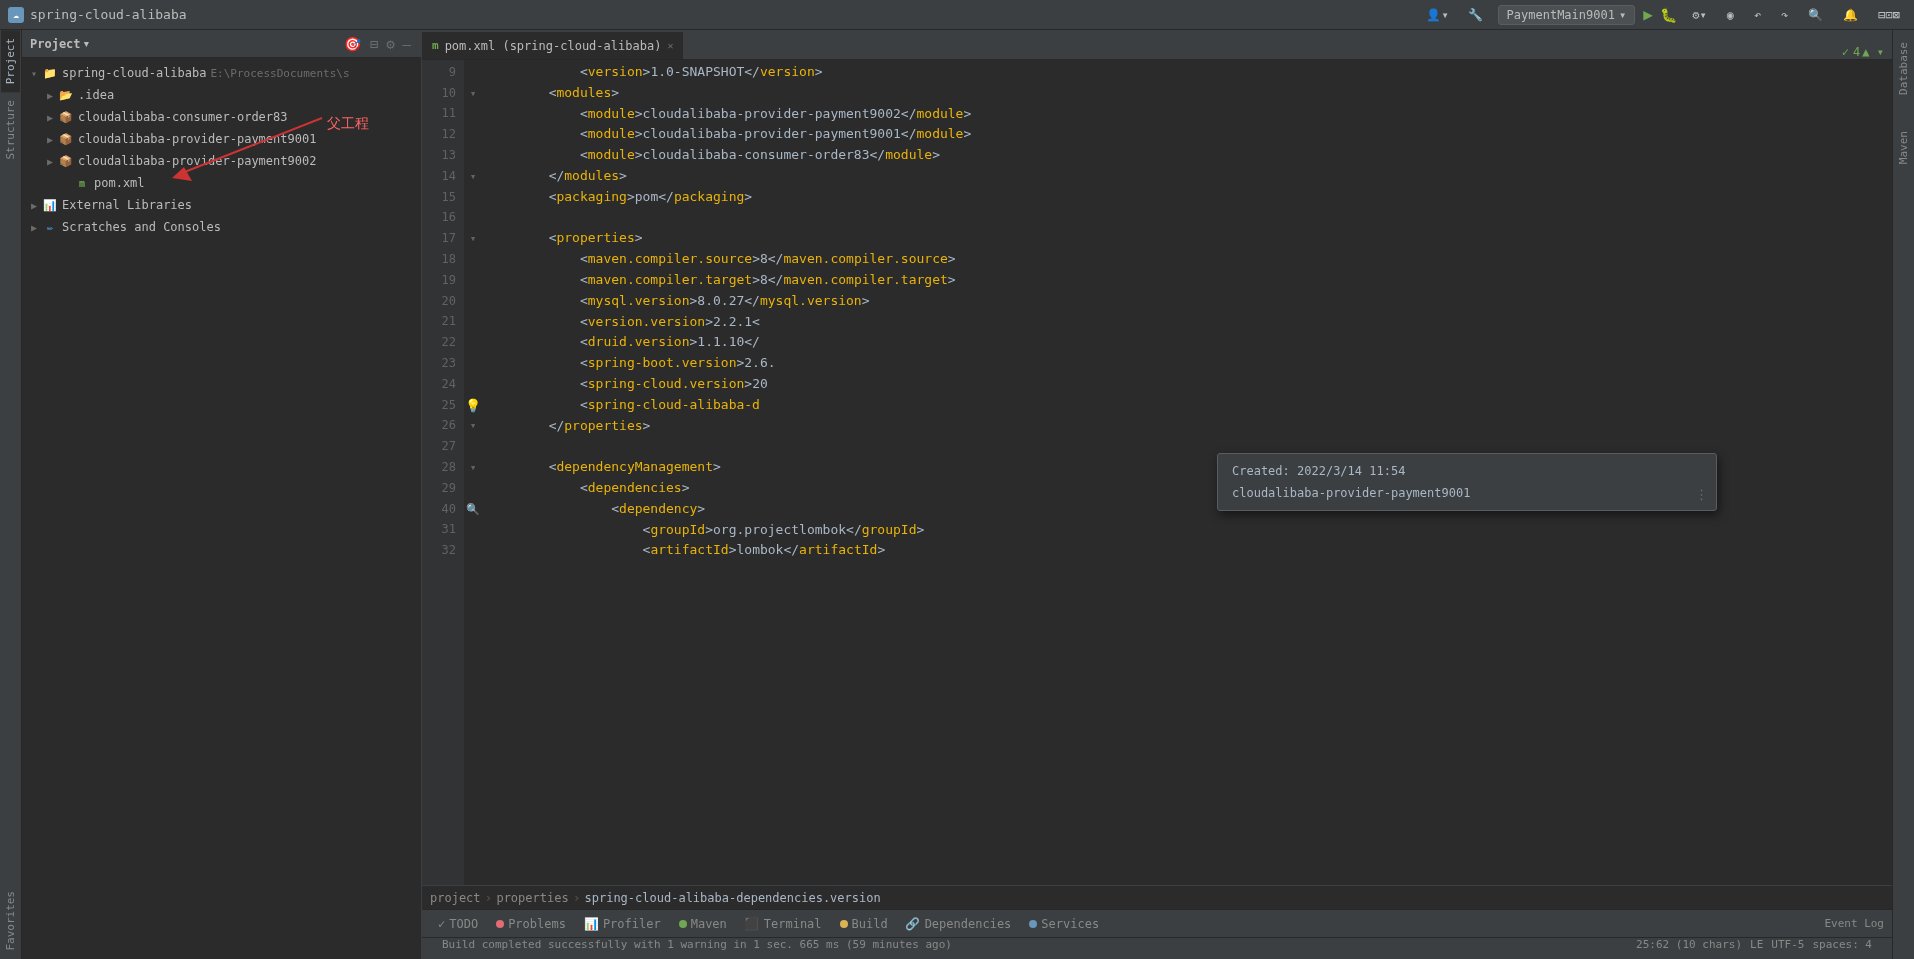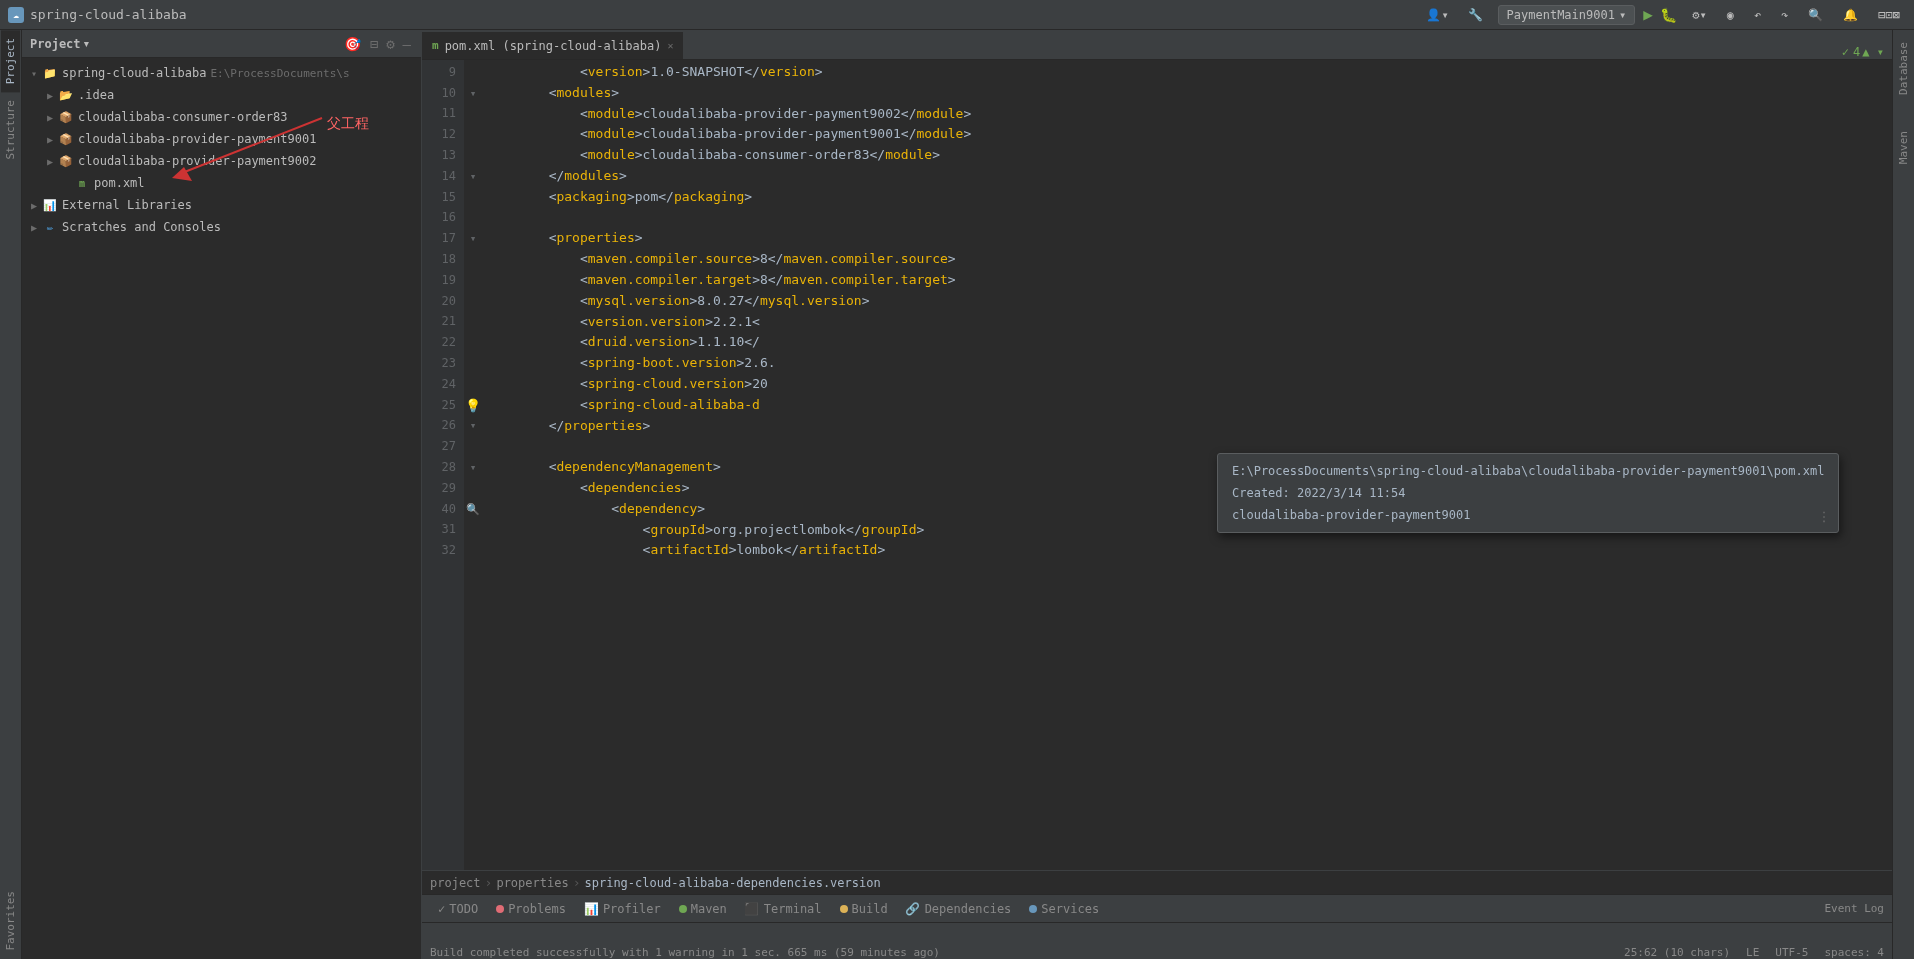--- a/index.html
+++ b/index.html
@@ -342,36 +342,36 @@
       margin-left: auto;
       display: flex;
       align-items: center;
       gap: 12px;
       color: #888;
       font-size: 11px;
     }
     
     .status-bar {
       background: #3c3f41;
-      height: 37px;
-      display: flex;
-      align-items: flex-end;
-      padding: 0 8px;
+      height: 22px;
+      display: flex;
+      align-items: flex-start;
+      padding: 0 20px;
       border-top: 1px solid #282828;
       flex-shrink: 0;
     }
     .status-text {
       color: #888;
       font-size: 11px;
     }
     .status-right {
       margin-left: auto;
       display: flex;
       align-items: center;
-      gap: 16px;
+      gap: 8px;
       color: #888;
       font-size: 11px;
     }
     
     .far-left-tabs {
       width: 22px;
       background: #3c3f41;
       display: flex;
       flex-direction: column;
       align-items: center;
@@ -617,21 +617,20 @@
         <div class="code-line"><span class="xml-text">        </span><span class="xml-bracket">&lt;/</span><span class="xml-tag">properties</span><span class="xml-bracket">&gt;</span></div>
         <div class="code-line"></div>
         <div class="code-line"><span class="xml-text">        </span><span class="xml-bracket">&lt;</span><span class="xml-tag">dependencyManagement</span><span class="xml-bracket">&gt;</span></div>
         <div class="code-line"><span class="xml-text">            </span><span class="xml-bracket">&lt;</span><span class="xml-tag">dependencies</span><span class="xml-bracket">&gt;</span></div>
         <div class="code-line"><span class="xml-text">                </span><span class="xml-bracket">&lt;</span><span class="xml-tag">dependency</span><span class="xml-bracket">&gt;</span></div>
         <div class="code-line"><span class="xml-text">                    </span><span class="xml-bracket">&lt;</span><span class="xml-tag">groupId</span><span class="xml-bracket">&gt;</span><span class="xml-text">org.projectlombok</span><span class="xml-bracket">&lt;/</span><span class="xml-tag">groupId</span><span class="xml-bracket">&gt;</span></div>
         <div class="code-line"><span class="xml-text">                    </span><span class="xml-bracket">&lt;</span><span class="xml-tag">artifactId</span><span class="xml-bracket">&gt;</span><span class="xml-text">lombok</span><span class="xml-bracket">&lt;/</span><span class="xml-tag">artifactId</span><span class="xml-bracket">&gt;</span></div>
       </div>
 
       <div class="tooltip">
-        <div class="tooltip-path">E:\ProcessDocuments\spring-cloud-alibaba\cloudalibaba-provider-payment9001\pom.xml</div>
         <div class="tooltip-row">Created: 2022/3/14 11:54</div>
         <div class="tooltip-module">cloudalibaba-provider-payment9001</div>
         <div class="tooltip-more">⋮</div>
       </div>
     </div>
 
     <div class="breadcrumb-bar">
       <span class="breadcrumb-item">project</span>
       <span class="breadcrumb-sep">›</span>
       <span class="breadcrumb-item">properties</span>

